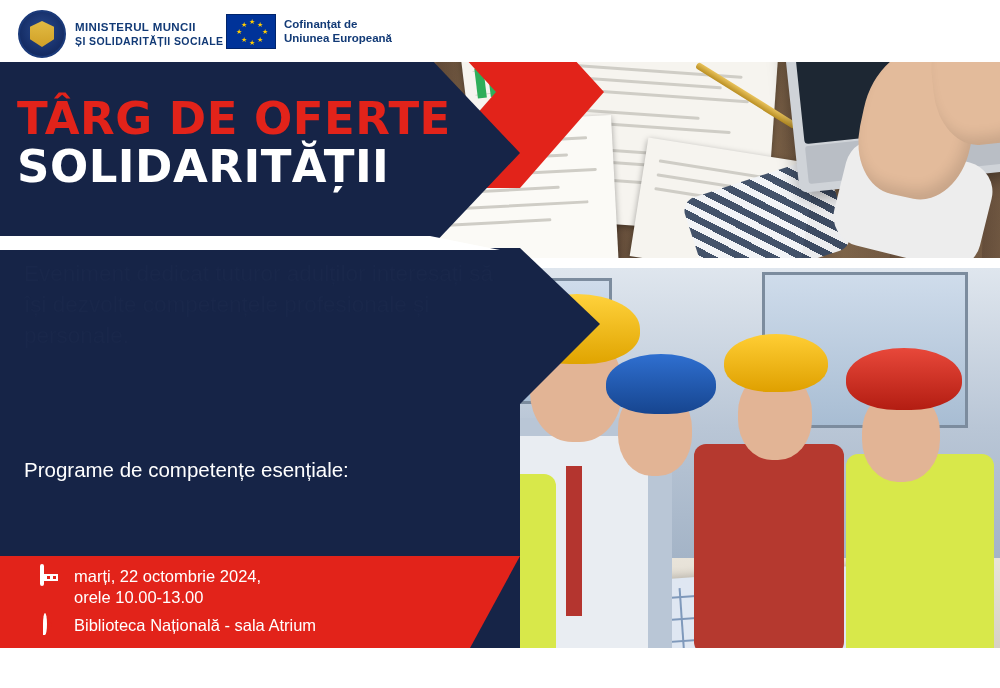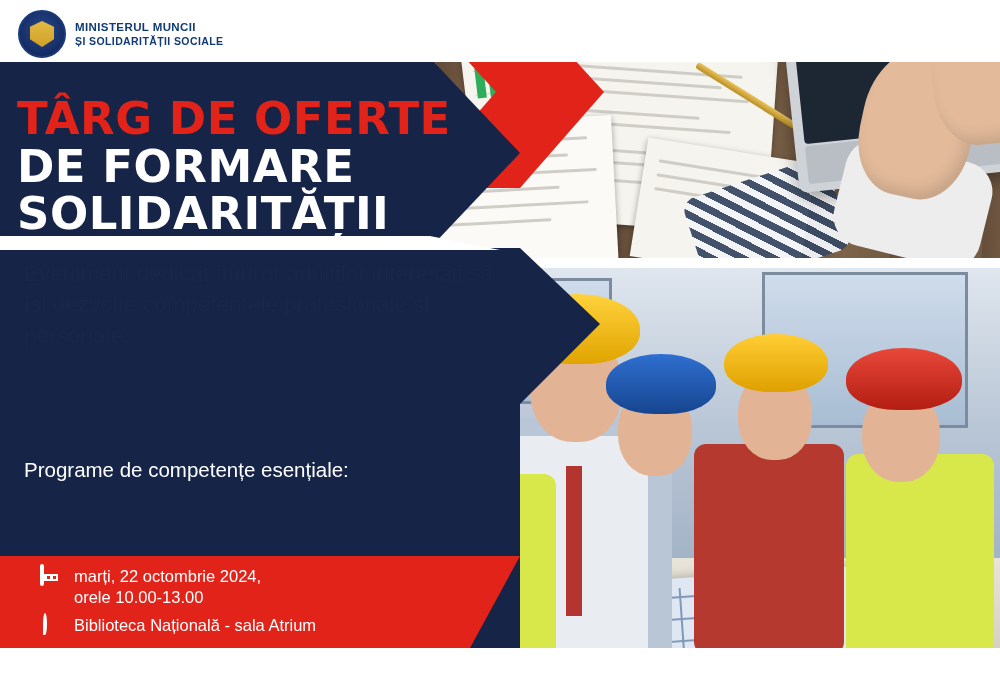--- a/index.html
+++ b/index.html
@@ -264,25 +264,40 @@
   <div class="navy-body"></div>
 
   <div class="header-band">
     <div class="logo-wrap">
       <div class="ro-emblem"></div>
       <div class="min-text">
         <div class="l1">MINISTERUL MUNCII</div>
         <div class="l2">ȘI SOLIDARITĂȚII SOCIALE</div>
       </div>
     </div>
+    <div class="eu-block">
+      <div class="eu-flag">
+        <span class="eu-star" style="left:22px;top:3px;">★</span>
+        <span class="eu-star" style="left:30px;top:6px;">★</span>
+        <span class="eu-star" style="left:35px;top:13px;">★</span>
+        <span class="eu-star" style="left:30px;top:21px;">★</span>
+        <span class="eu-star" style="left:22px;top:24px;">★</span>
+        <span class="eu-star" style="left:14px;top:21px;">★</span>
+        <span class="eu-star" style="left:9px;top:13px;">★</span>
+        <span class="eu-star" style="left:14px;top:6px;">★</span>
+      </div>
+      <div class="eu-text">
+        <div>Cofinanțat de</div>
+        <div>Uniunea Europeană</div>
+      </div>
+    </div>
   </div>
 
   <div class="headline">
     <div class="hl1">TÂRG DE OFERTE</div>
-    <div class="hl2">DE FORMARE</div>
     <div class="hl3">SOLIDARITĂȚII</div>
   </div>
 
   <div class="intro">Eveniment dedicat tuturor adulților interesați să își dezvolte competențele profesionale și personale.</div>
 
 
   <div class="prog-title">Programe de competențe esențiale:</div>
 
   <div class="red-band"></div>
   <div class="info-rows">

